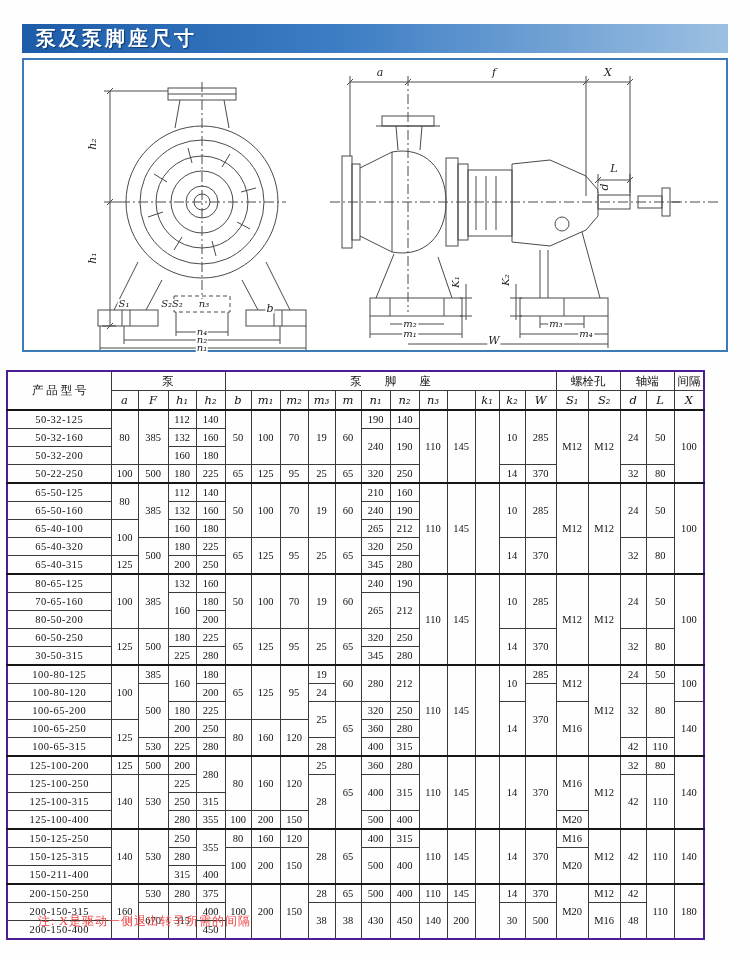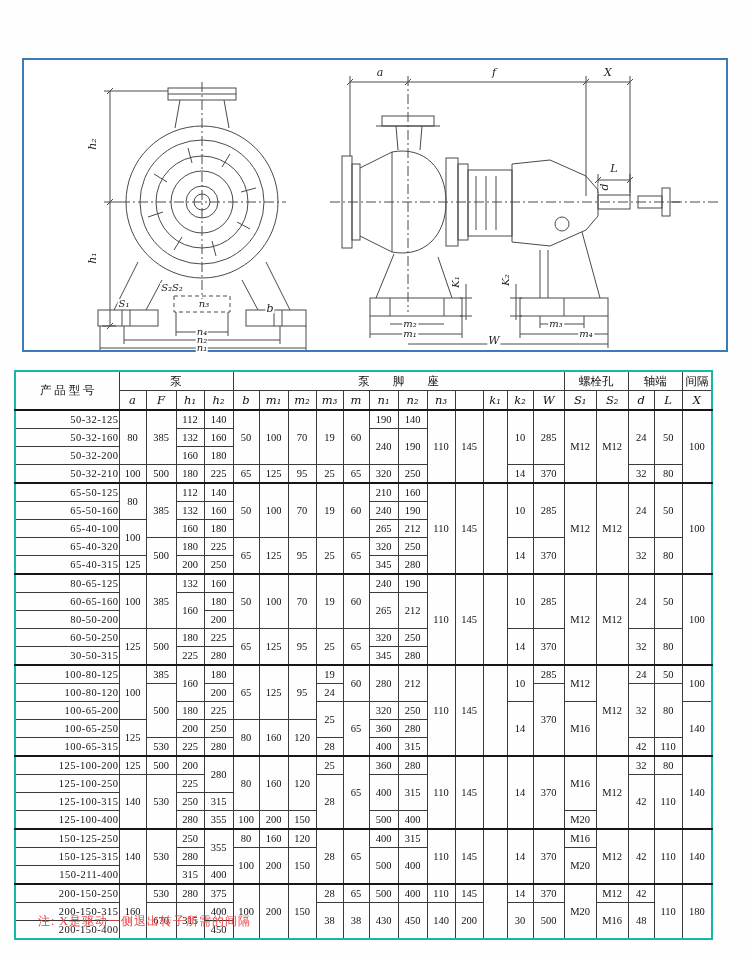--- a/index.html
+++ b/index.html
@@ -9,35 +9,36 @@
         background:linear-gradient(90deg,#1d5ca9 0%,#3c7dc4 45%,#9cc0e2 100%);
         color:#fff;font:bold 20px/29px "Liberation Sans","DejaVu Sans",sans-serif;
         padding-left:14px;letter-spacing:3px;text-shadow:1px 1px 1px #0a3a70}
   .fig{position:absolute;left:22px;top:58px;width:702px;height:290px;
         border:2px solid #3c7ab8;background:#fff}
   .fig svg{position:absolute;left:0;top:0}
   .fl{position:absolute;transform:translate(-50%,-50%);font:italic 11px "DejaVu Serif",serif;
         color:#222;background:#fff;padding:0 1px;white-space:nowrap;line-height:1}
   .fl.rot{transform:translate(-50%,-50%) rotate(-90deg)}
   .fl.sm{font-size:10px}
-  table.dims{position:absolute;left:14px;top:370px;width:581px;table-layout:fixed;
-        border-collapse:collapse;border:2px solid #14b8a6;font-size:10.5px}
+  table.dims{position:absolute;left:6px;top:370px;width:581px;table-layout:fixed;
+        border-collapse:collapse;border:2px solid #4c1d95;font-size:10.5px}
   .dims td,.dims th{border:1px solid #3a3a3a;text-align:center;vertical-align:middle;
         padding:0;height:17px;overflow:hidden;font-weight:normal}
   .dims thead th{height:18px;font-size:11.5px}
   .dims th.dim{font:italic 11.5px "DejaVu Serif",serif}
-  .dims td.model{text-align:right;padding-left:0;letter-spacing:.5px}
+  .dims td.model{text-align:center;padding-left:0;letter-spacing:.5px}
   .dims tr.grp td{border-top:2px solid #161616}
   .note{position:absolute;left:38px;top:913px;font-size:12px;color:#ef4444;letter-spacing:1px}
 </style>
 </head>
 <body>
 
 <div class="page">
 
+  <div class="titlebar">泵及泵脚座尺寸</div>
 
   <div class="fig">
     <svg width="702" height="290" viewBox="0 0 702 290" fill="none" stroke="#4a4a4a" stroke-width="1">
       <g>
 
         <line x1="96" y1="142" x2="262" y2="142" stroke-dasharray="10 3 2 3"></line>
         <line x1="178" y1="22" x2="178" y2="244" stroke-dasharray="10 3 2 3"></line>
 
         <circle cx="178" cy="142" r="76"></circle>
           <circle cx="178" cy="142" r="62"></circle>
@@ -168,21 +169,21 @@
         <line x1="496" y1="256" x2="496" y2="278"></line>
           <line x1="584" y1="256" x2="584" y2="288"></line>
         <line x1="496" y1="274" x2="584" y2="274"></line>
         <line x1="384" y1="284" x2="584" y2="284"></line>
       </g>
     </svg>
 
     <span class="fl rot" style="left:68px;top:84px">h₂</span>
     <span class="fl rot" style="left:68px;top:198px">h₁</span>
     <span class="fl sm" style="left:100px;top:244px">S₁</span>
-    <span class="fl sm" style="left:148px;top:228px">S₂S₂</span>
+    <span class="fl sm" style="left:148px;top:244px">S₂S₂</span>
     <span class="fl sm" style="left:180px;top:244px">n₃</span>
     <span class="fl sm" style="left:178px;top:272px">n₄</span>
     <span class="fl sm" style="left:178px;top:280px">n₂</span>
     <span class="fl sm" style="left:178px;top:288px">n₁</span>
     <span class="fl" style="left:246px;top:248px">b</span>
     <span class="fl" style="left:356px;top:12px">a</span>
     <span class="fl" style="left:470px;top:12px">f</span>
     <span class="fl" style="left:584px;top:12px">X</span>
     <span class="fl" style="left:590px;top:108px">L</span>
     <span class="fl rot" style="left:580px;top:127px">d</span>
@@ -284,21 +285,21 @@
           <td>160</td>
           <td rowspan="2">240</td>
           <td rowspan="2">190</td>
         </tr>
         <tr>
           <td class="model">50-32-200</td>
           <td>160</td>
           <td>180</td>
         </tr>
         <tr>
-          <td class="model">50-32-210</td>
+          <td class="model">50-22-250</td>
           <td>100</td>
           <td>500</td>
           <td>180</td>
           <td>225</td>
           <td>65</td>
           <td>125</td>
           <td>95</td>
           <td>25</td>
           <td>65</td>
           <td>320</td>
@@ -390,21 +391,21 @@
           <td rowspan="5"></td>
           <td rowspan="3">10</td>
           <td rowspan="3">285</td>
           <td rowspan="5">M12</td>
           <td rowspan="5">M12</td>
           <td rowspan="3">24</td>
           <td rowspan="3">50</td>
           <td rowspan="5">100</td>
         </tr>
         <tr>
-          <td class="model">60-65-160</td>
+          <td class="model">70-65-160</td>
           <td rowspan="2">160</td>
           <td>180</td>
           <td rowspan="2">265</td>
           <td rowspan="2">212</td>
         </tr>
         <tr>
           <td class="model">80-50-200</td>
           <td>200</td>
         </tr>
         <tr>

